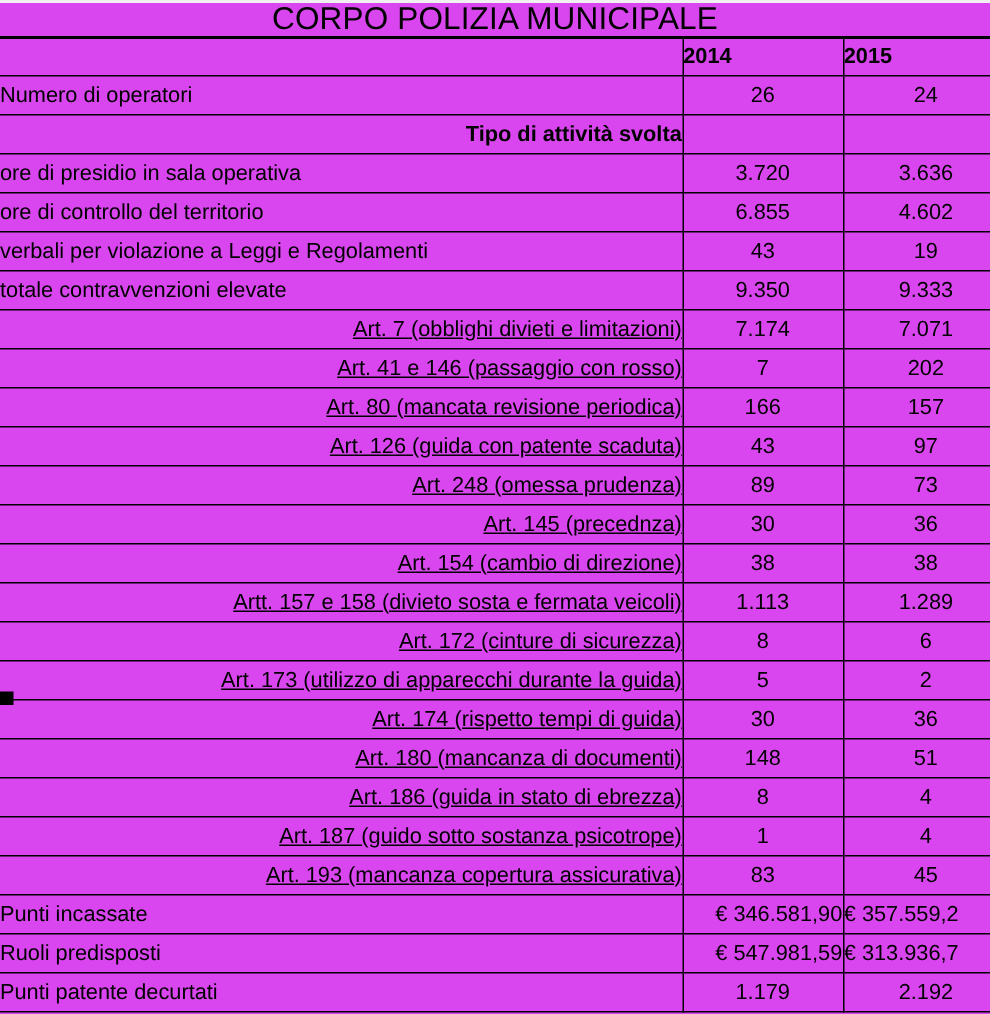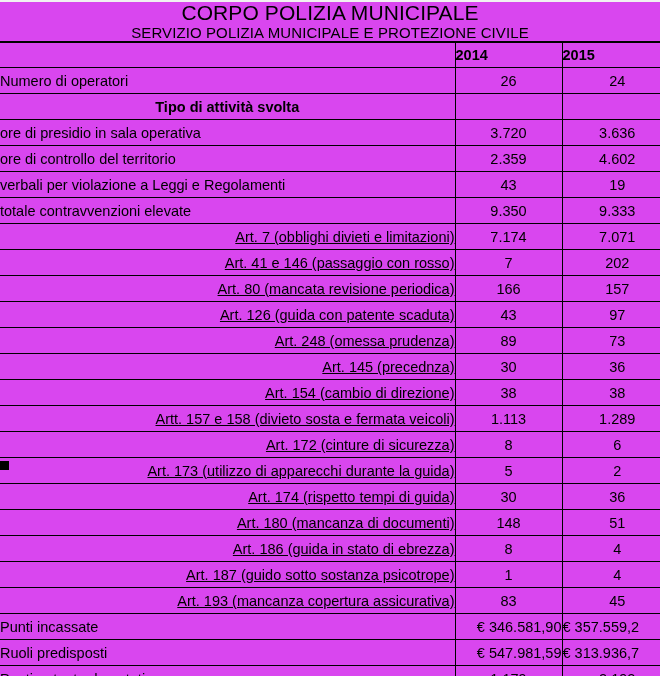--- a/index.html
+++ b/index.html
@@ -77,21 +77,21 @@
     text-align: left;
     padding-left: 4px;
     border-right: 1px solid #000;
   }
   td.lbl-right {
     text-align: right;
     padding-right: 2px;
     text-decoration: underline;
   }
   td.lbl-center-bold {
-    text-align: center;
+    text-align: right;
     font-weight: bold;
     font-size: 14.5px;
   }
   td.lbl-blank {
     text-align: left;
   }
 
   
   td.val {
     text-align: center;
@@ -135,21 +135,20 @@
 </style>
 </head>
 <body>
 
 <div class="page">
 
   <div class="top-edge"></div>
 
   <div class="titles">
     <div class="title-main">CORPO POLIZIA MUNICIPALE</div>
-    <div class="title-sub">SERVIZIO POLIZIA MUNICIPALE E PROTEZIONE CIVILE</div>
   </div>
 
   <table class="sheet">
     <colgroup>
       <col class="c-label">
       <col class="c-2014">
       <col class="c-2015">
     </colgroup>
     <tbody id="table-body">
       <tr class="hdr">
@@ -167,21 +166,21 @@
           <td class="val"></td>
           <td class="val"></td>
         </tr>
         <tr>
           <td class="lbl">ore di presidio in sala operativa</td>
           <td class="val">3.720</td>
           <td class="val">3.636</td>
         </tr>
         <tr>
           <td class="lbl">ore di controllo del territorio</td>
-          <td class="val">2.359</td>
+          <td class="val">6.855</td>
           <td class="val">4.602</td>
         </tr>
         <tr>
           <td class="lbl">verbali per violazione a Leggi e Regolamenti</td>
           <td class="val">43</td>
           <td class="val">19</td>
         </tr>
         <tr>
           <td class="lbl">totale contravvenzioni elevate</td>
           <td class="val">9.350</td>

